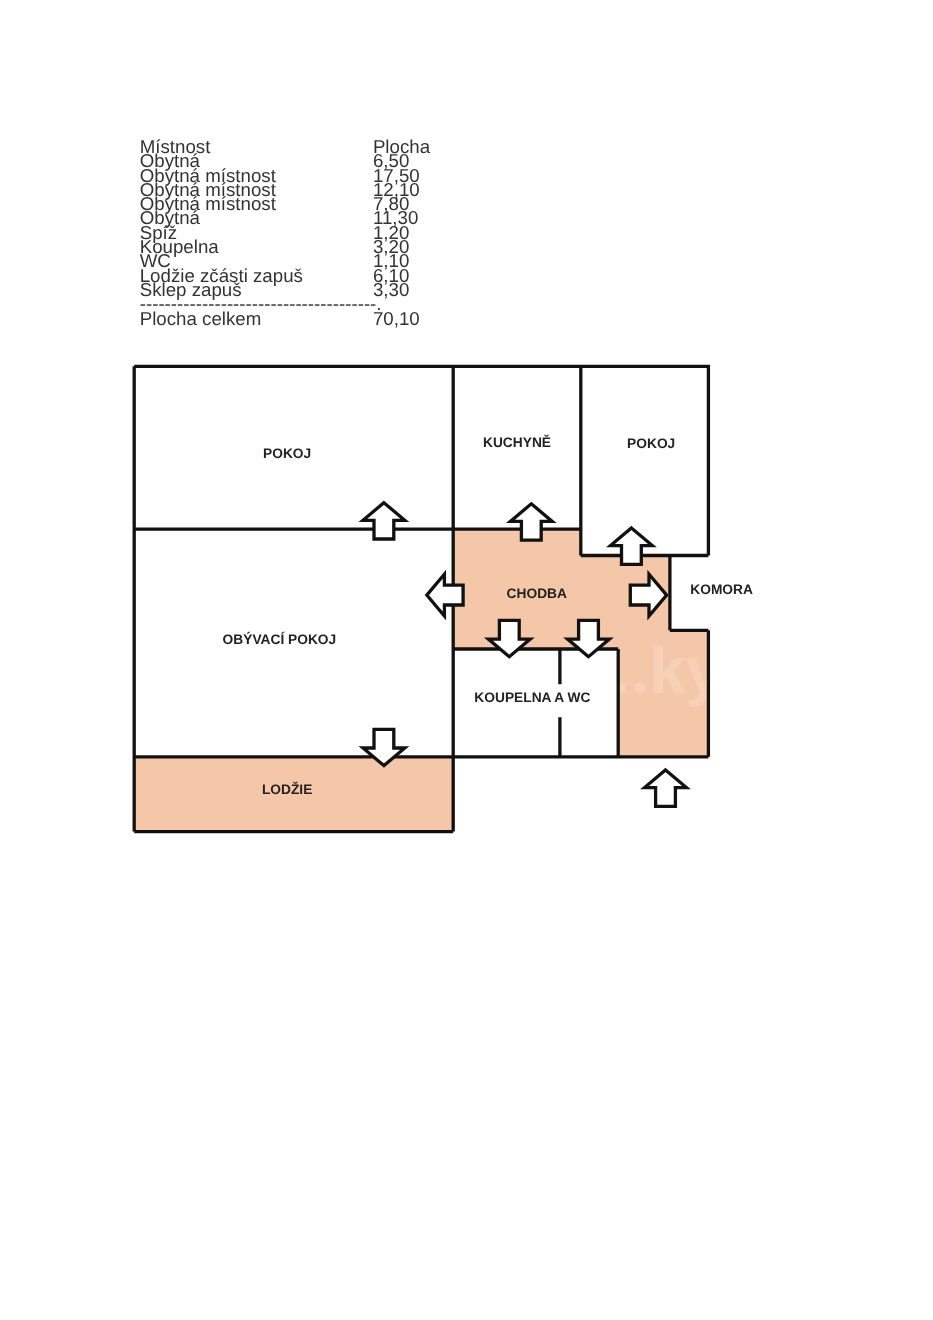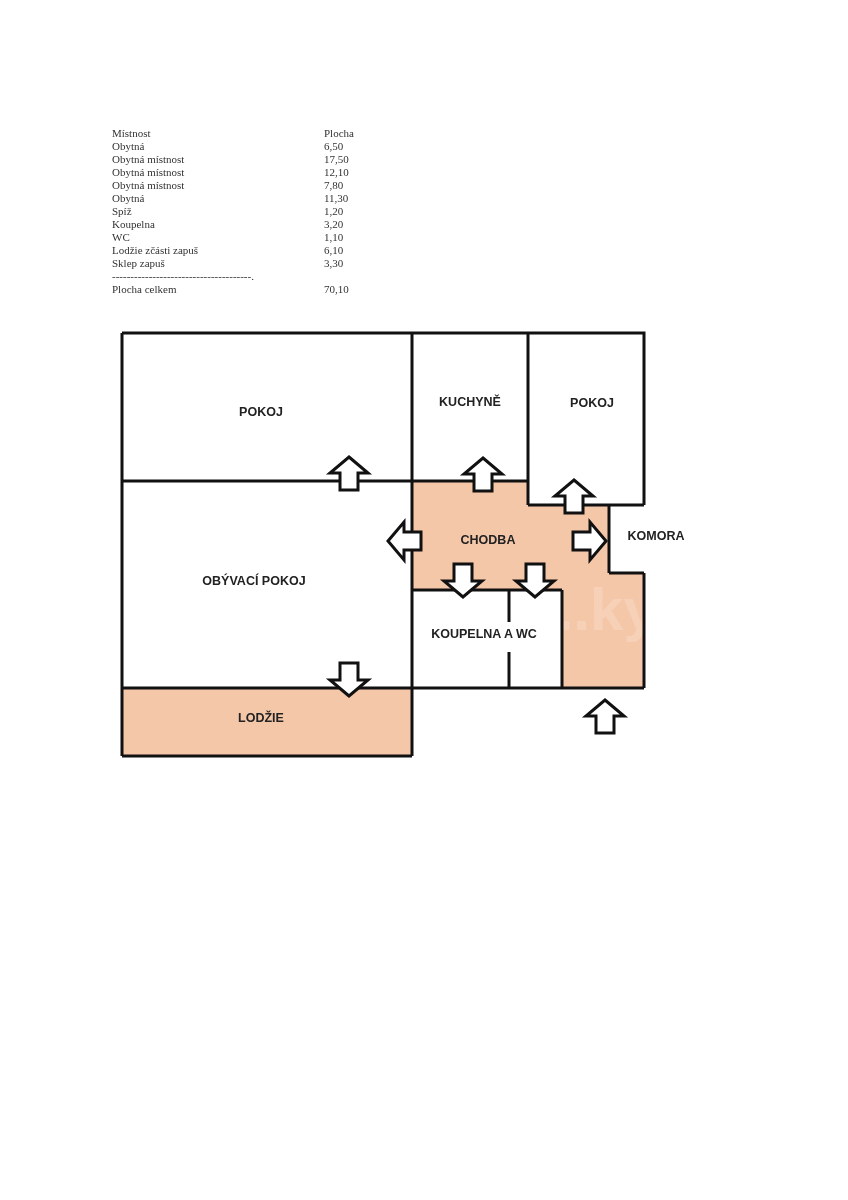--- a/index.html
+++ b/index.html
@@ -1,20 +1,20 @@
 <!DOCTYPE html>
 <html><head>
 <meta charset="utf-8">
 <style>
   html, body { margin: 0; padding: 0; background: #ffffff; }
   body { width: 848px; height: 1200px; position: relative; overflow: hidden; }
   .area-table {
-    position: absolute; left: 112px; top: 127px;
-    font-family: Liberation Serif, serif;
-    font-size: 11px; line-height: 13px; color: #333;
+    position: absolute; left: 127px; top: 127px;
+    font-family: Liberation Sans, sans-serif;
+    font-size: 17px; line-height: 13px; color: #333;
   }
   .area-row { display: flex; height: 13px; white-space: pre; }
   .area-row .name { width: 212px; }
   .area-row .val { width: 60px; }
   .area-sep { height: 13px; white-space: pre; overflow: hidden; width: 262px; letter-spacing: 0px; }
   .plan { position: absolute; left: 0; top: 0; }
   .room-label {
     font-family: "Liberation Sans", "DejaVu Sans", sans-serif;
     font-weight: bold; font-size: 12.5px; fill: #222;
   }

